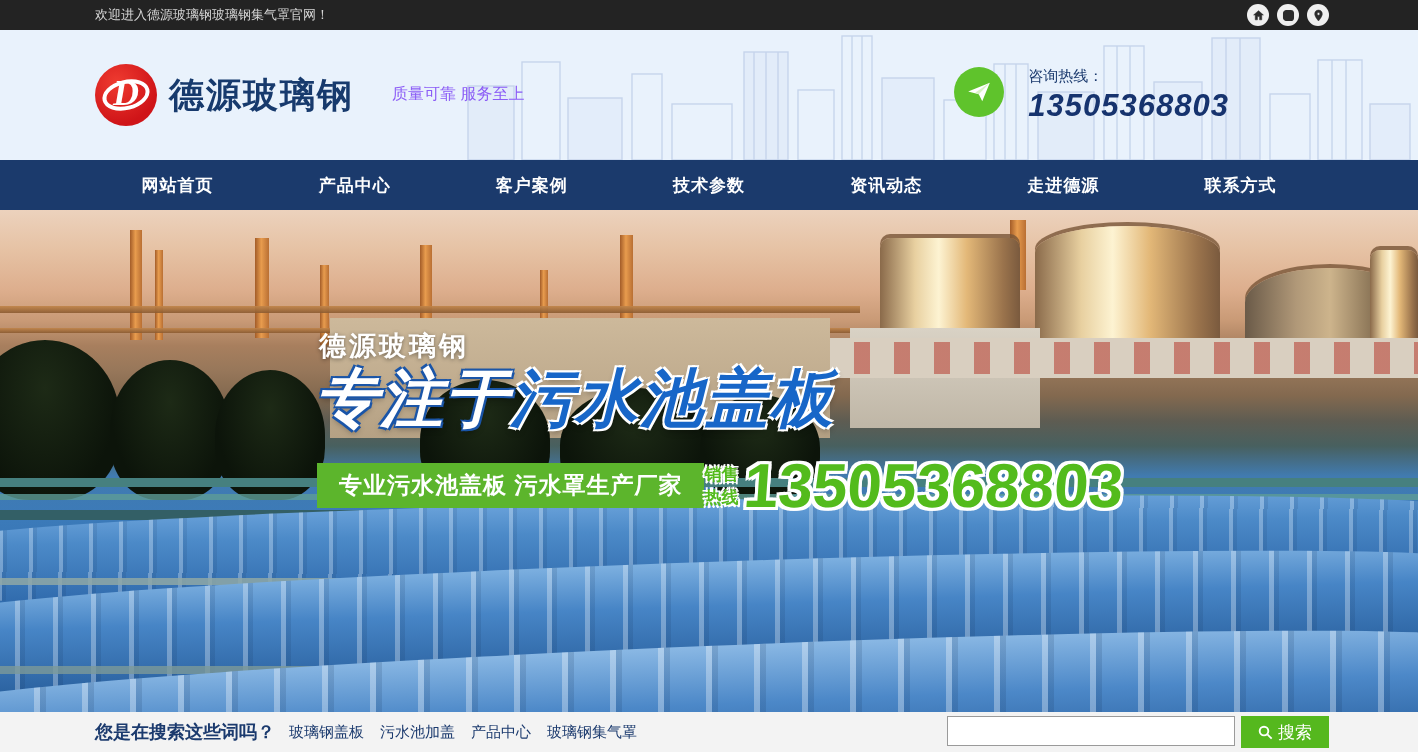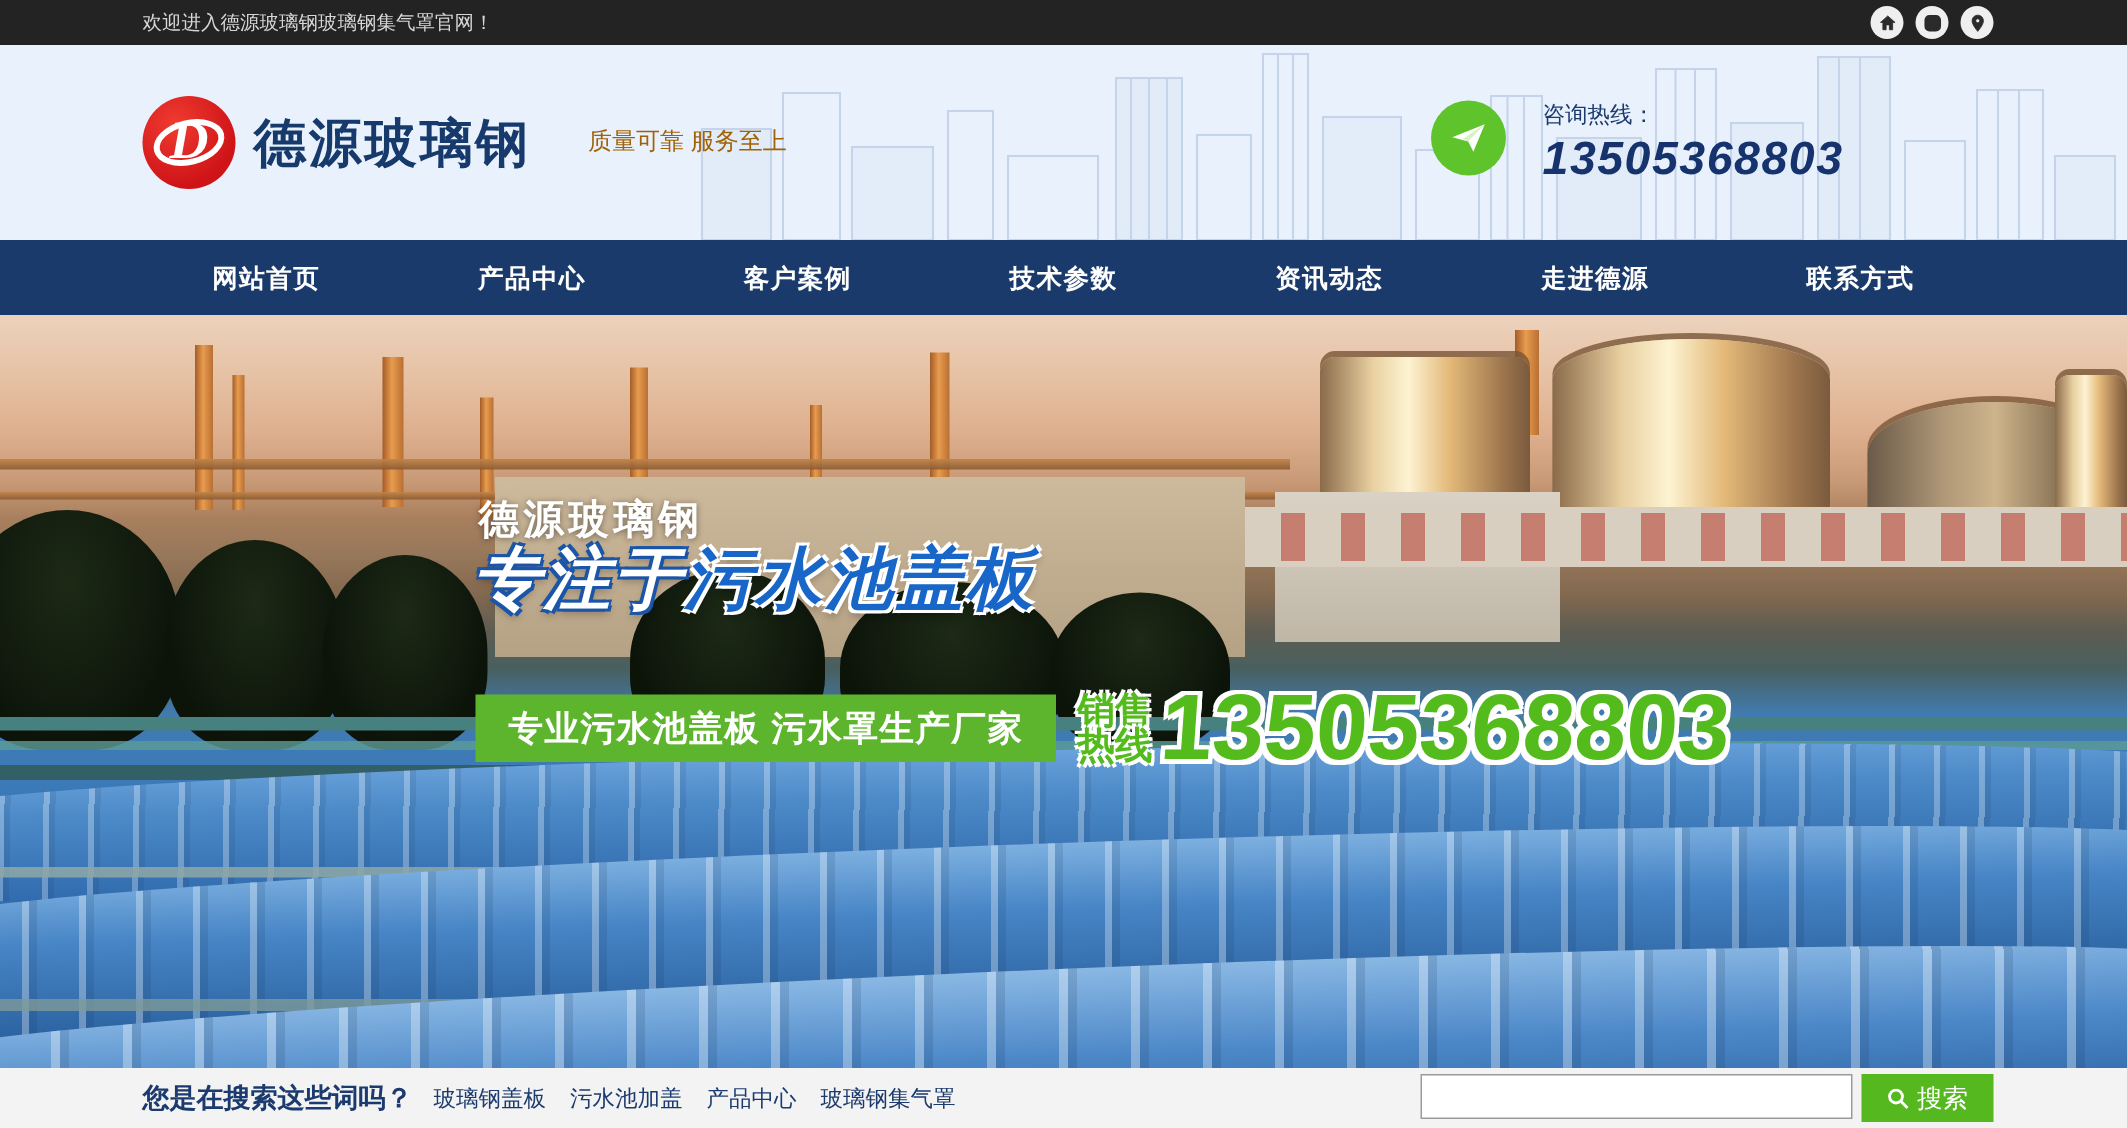--- a/index.html
+++ b/index.html
@@ -18,21 +18,21 @@
   
   .header { height:130px; background:#e9f2fc; position:relative; overflow:hidden; }
   .skyline { position:absolute; right:0; bottom:0; height:126px; width:960px; opacity:.55; }
   .header .container { display:flex; align-items:center; z-index:2; }
   .logo-wrap { display:flex; align-items:center; gap:12px; padding-left:6px; cursor:pointer; }
   .logo-badge { width:62px; height:62px; border-radius:50%; background:radial-gradient(circle at 35% 30%, #ef3b30, #cf1418 70%); position:relative; flex:0 0 auto; }
   .logo-badge .ring { position:absolute; left:7px; top:16px; width:48px; height:30px; border:4px solid #fff; border-radius:50%; transform:rotate(-14deg); }
   .logo-badge .dletter { position:absolute; left:0; top:8px; width:62px; text-align:center; color:#fff; font-size:36px; font-weight:bold; font-style:italic; font-family:"Liberation Serif",serif; }
   .logo-text { font-size:35px; font-weight:800; color:#173a6d; letter-spacing:2px; }
   .slogan { margin-left:38px; }
-  .slogan-small { font-size:16px; color:#a16207; margin-bottom:2px; }
+  .slogan-small { font-size:16px; color:#8b5cf6; margin-bottom:2px; }
   .slogan-big { font-size:23px; font-weight:800; color:#1d3e9a; }
   .hotline { margin-left:auto; display:flex; gap:24px; padding-right:100px; }
   .plane-circle { width:50px; height:50px; border-radius:50%; background:#5fc32c; display:flex; align-items:center; justify-content:center; }
   .hotline-label { font-size:15px; color:#1b3a6e; margin-bottom:2px; }
   .hotline-number { font-size:31px; font-weight:800; font-style:italic; color:#16336e; letter-spacing:1px; }
 
   
   .nav { height:50px; background:#1b3a6c; }
   .nav ul { list-style:none; display:flex; height:50px; }
   .nav li { flex:1; display:flex; align-items:center; justify-content:center; cursor:pointer; }
@@ -64,29 +64,29 @@
   .cover-row { position:absolute; left:-60px; right:-60px; border-radius:50% 50% 0 0 / 26px 26px 0 0; }
   .row1 { background:linear-gradient(180deg,#6aa2da 0%,#4c8ac8 35%,#316cae 100%); }
   .row2 { background:linear-gradient(180deg,#7db0e0 0%,#4785c6 40%,#2a619f 100%); }
   .row3 { background:linear-gradient(180deg,#8ab8e4 0%,#4c88c8 45%,#275d9c 100%); }
   .ribs { position:absolute; inset:0; border-radius:inherit;
     background:repeating-linear-gradient(92deg, rgba(255,255,255,.28) 0 4px, rgba(20,50,90,.12) 4px 8px, transparent 8px 30px); }
 
   .hero-content { position:absolute; inset:0; z-index:5; }
   .hero-content .container { height:100%; }
   .hero-brand { position:absolute; left:230px; top:118px; color:#fff; font-size:27px; font-weight:bold; letter-spacing:3px; text-shadow:0 1px 4px rgba(0,0,0,.45); pointer-events:auto; }
-  .hero-title { position:absolute; left:226px; top:146px; font-size:45px; font-weight:800; font-style:italic; letter-spacing:2px; white-space:nowrap; pointer-events:auto; }
+  .hero-title { position:absolute; left:226px; top:146px; font-size:63px; font-weight:800; font-style:italic; letter-spacing:2px; white-space:nowrap; pointer-events:auto; }
   .t-white { color:#fff;
     text-shadow:-2px -2px 0 #1a55a8, 2px -2px 0 #1a55a8, -2px 2px 0 #1a55a8, 2px 2px 0 #1a55a8, 0 3px 6px rgba(0,0,0,.35); }
   .t-blue { color:#1766c8;
     text-shadow:-2px -2px 0 #fff, 2px -2px 0 #fff, -2px 2px 0 #fff, 2px 2px 0 #fff, 0 4px 6px rgba(0,0,0,.3); }
   .hero-sub { position:absolute; left:230px; top:216px; color:#fff; font-size:21px; letter-spacing:2.5px; text-shadow:0 1px 3px rgba(0,0,0,.5); pointer-events:auto; }
   .hero-row { position:absolute; left:228px; top:240px; display:flex; align-items:center; pointer-events:auto; }
   .hero-tagline { background:#5cb52c; color:#fff; font-size:23px; font-weight:bold; letter-spacing:1px; padding:7px 22px; cursor:pointer; }
-  .sales-label { margin-left:14px; font-size:25px; line-height:23px; font-weight:800; color:#53bb1c; text-align:right;
+  .sales-label { margin-left:0; font-size:17px; line-height:23px; font-weight:800; color:#53bb1c; text-align:right;
     text-shadow:-2px -2px 0 #fff, 2px -2px 0 #fff, -2px 2px 0 #fff, 2px 2px 0 #fff; }
   .sales-number { margin-left:6px; font-size:62px; font-weight:800; color:#53bb1c; letter-spacing:0px; transform:skewX(-4deg);
     text-shadow:-3px -3px 0 #fff, 3px -3px 0 #fff, -3px 3px 0 #fff, 3px 3px 0 #fff, -3px 0 0 #fff, 3px 0 0 #fff, 0 -3px 0 #fff, 0 3px 0 #fff; }
 
   
   .searchbar { height:40px; background:#f3f3f3; }
   .searchbar .container { display:flex; align-items:center; height:40px; }
   .search-prompt { font-size:18px; font-weight:bold; color:#1b3a6e; padding-left:6px; }
   .keywords { display:flex; gap:16px; margin-left:14px; }
   .keywords a { font-size:15px; color:#1b3a6e; text-decoration:none; cursor:pointer; }

